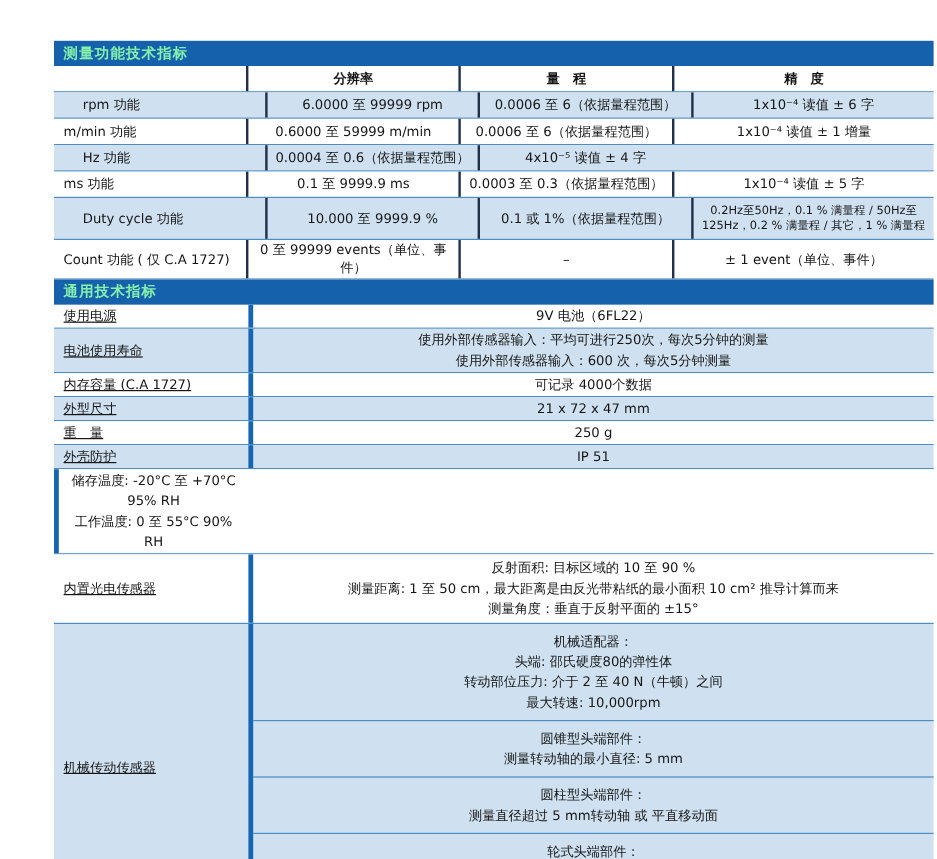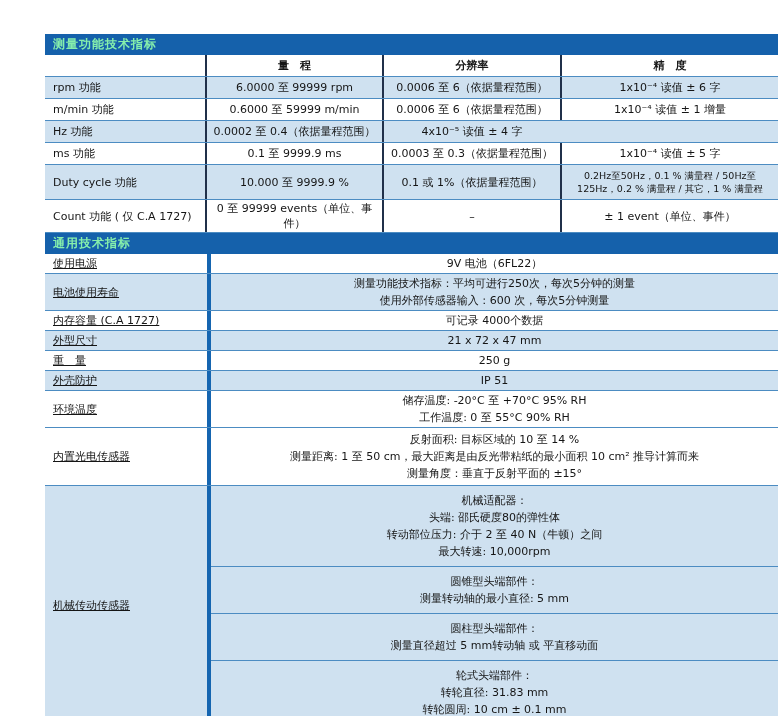--- a/index.html
+++ b/index.html
@@ -29,21 +29,21 @@
     padding: 3px 8px;
     letter-spacing: 1px;
   }
   
   .t1-row {
     display: grid;
     grid-template-columns: 160px 177px 178px 1fr;
     border-bottom: 1px solid var(--line-blue, #4c8cc2);
     background: #ffffff;
   }
-  .t1-row.alt { background: var(--row-blue, #cfe1f0); }
+  .t1-row.alt { background: var(--row-blue, #cfe1f0); padding-left: 16px; }
   .t1-row .c {
     display: flex;
     align-items: center;
     justify-content: center;
     min-height: 19px;
     font-size: 11px;
     padding: 1px 4px;
     text-align: center;
   }
   .t1-row .c.label {
@@ -101,42 +101,42 @@
 <body>
 
 <div class="doc">
 
   <section>
     <div class="sec-header">测量功能技术指标</div>
 
     <div>
       <div class="t1-row t1-head">
         <div class="c label"></div>
+        <div class="c">分辨率</div>
         <div class="c">量　程</div>
-        <div class="c">分辨率</div>
         <div class="c">精　度</div>
       </div>
 
       <div class="t1-row alt">
         <div class="c label">rpm 功能</div>
         <div class="c">6.0000 至 99999 rpm</div>
         <div class="c">0.0006 至 6（依据量程范围）</div>
         <div class="c">1x10⁻⁴ 读值 ± 6 字</div>
       </div>
 
       <div class="t1-row">
         <div class="c label">m/min 功能</div>
         <div class="c">0.6000 至 59999 m/min</div>
         <div class="c">0.0006 至 6（依据量程范围）</div>
         <div class="c">1x10⁻⁴ 读值 ± 1 增量</div>
       </div>
 
       <div class="t1-row alt">
         <div class="c label">Hz 功能</div>
-        <div class="c">0.0002 至 0.4（依据量程范围）</div>
+        <div class="c">0.0004 至 0.6（依据量程范围）</div>
         <div class="c">4x10⁻⁵ 读值 ± 4 字</div>
       </div>
 
       <div class="t1-row">
         <div class="c label">ms 功能</div>
         <div class="c">0.1 至 9999.9 ms</div>
         <div class="c">0.0003 至 0.3（依据量程范围）</div>
         <div class="c">1x10⁻⁴ 读值 ± 5 字</div>
       </div>
 
@@ -163,21 +163,21 @@
       <div class="t2-row">
         <div class="label">使用电源</div>
         <div class="value">
           <div class="line">9V 电池（6FL22）</div>
         </div>
       </div>
 
       <div class="t2-row alt">
         <div class="label">电池使用寿命</div>
         <div class="value">
-          <div class="line">测量功能技术指标：平均可进行250次，每次5分钟的测量</div>
+          <div class="line">使用外部传感器输入：平均可进行250次，每次5分钟的测量</div>
           <div class="line">使用外部传感器输入：600 次，每次5分钟测量</div>
         </div>
       </div>
 
       <div class="t2-row">
         <div class="label">内存容量 (C.A 1727)</div>
         <div class="value">
           <div class="line">可记录 4000个数据</div>
         </div>
       </div>
@@ -197,37 +197,36 @@
       </div>
 
       <div class="t2-row alt">
         <div class="label">外壳防护</div>
         <div class="value">
           <div class="line">IP 51</div>
         </div>
       </div>
 
       <div class="t2-row">
-        <div class="label">环境温度</div>
         <div class="value">
           <div class="line">储存温度: -20°C 至 +70°C 95% RH</div>
           <div class="line">工作温度: 0 至 55°C 90% RH</div>
         </div>
       </div>
     </div>
   </section>
 
   <section class="sensor">
 
     <div>
       <div class="t2-row">
         <div class="label">内置光电传感器</div>
         <div class="value">
           <div class="pad">
-            <div class="line">反射面积: 目标区域的 10 至 14 %</div>
+            <div class="line">反射面积: 目标区域的 10 至 90 %</div>
             <div class="line">测量距离: 1 至 50 cm，最大距离是由反光带粘纸的最小面积 10 cm² 推导计算而来</div>
             <div class="line">测量角度：垂直于反射平面的 ±15°</div>
           </div>
         </div>
       </div>
 
       <div class="t2-row alt">
         <div class="label">机械传动传感器</div>
         <div class="value">
           <div class="group">

